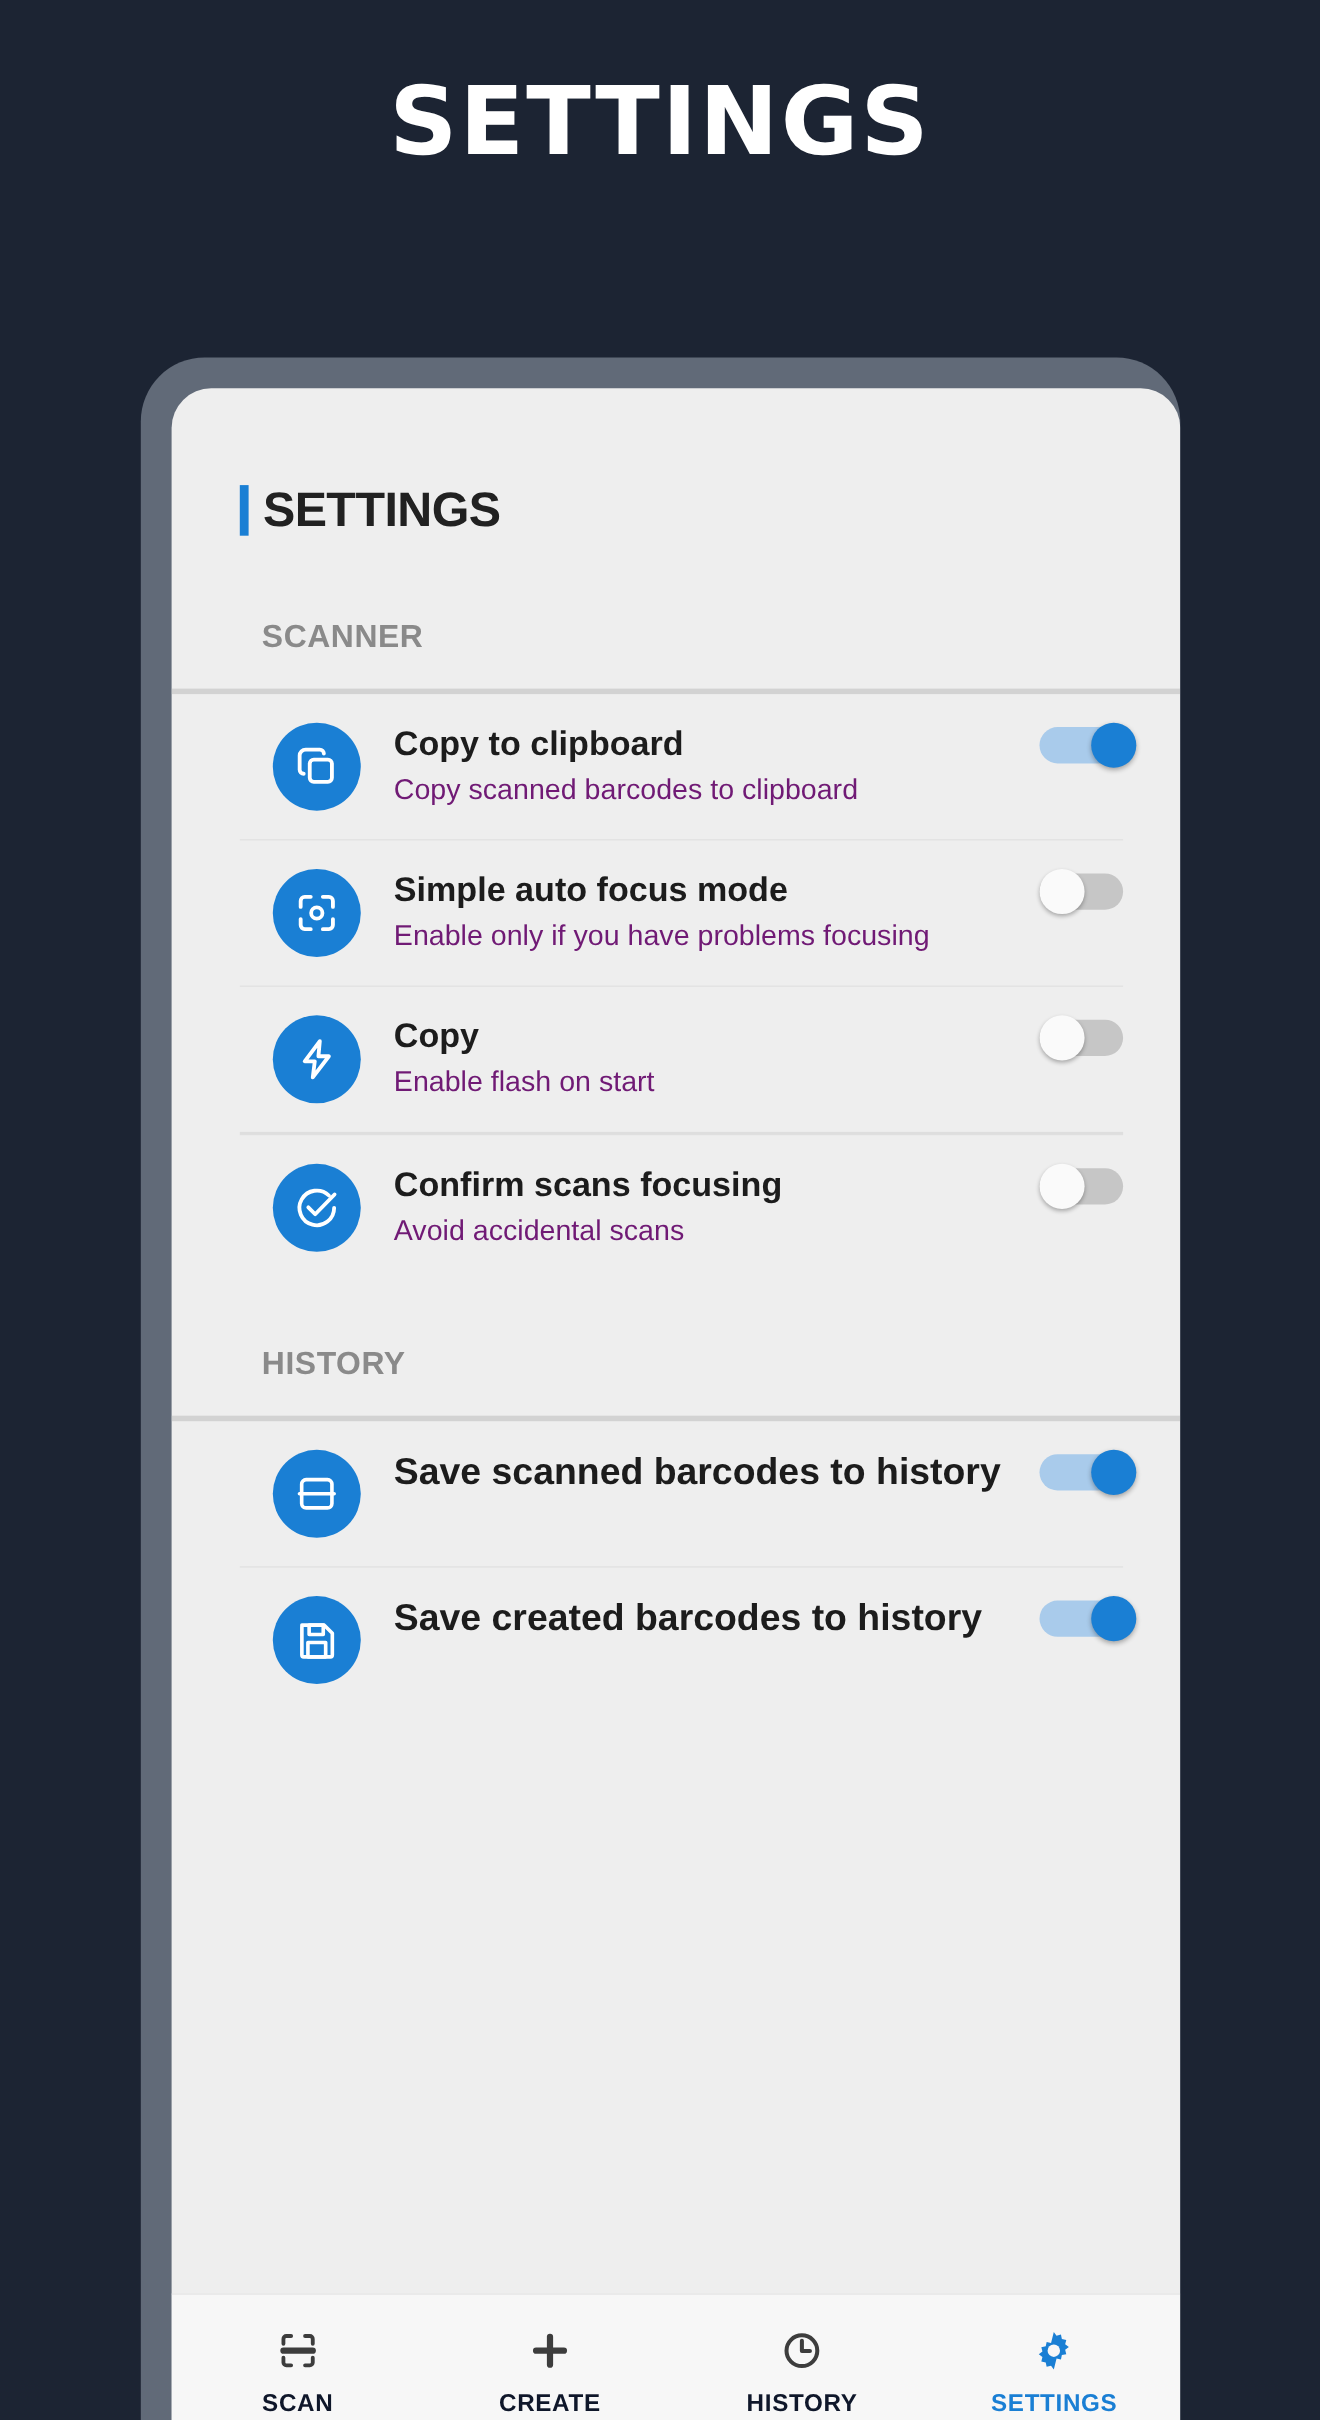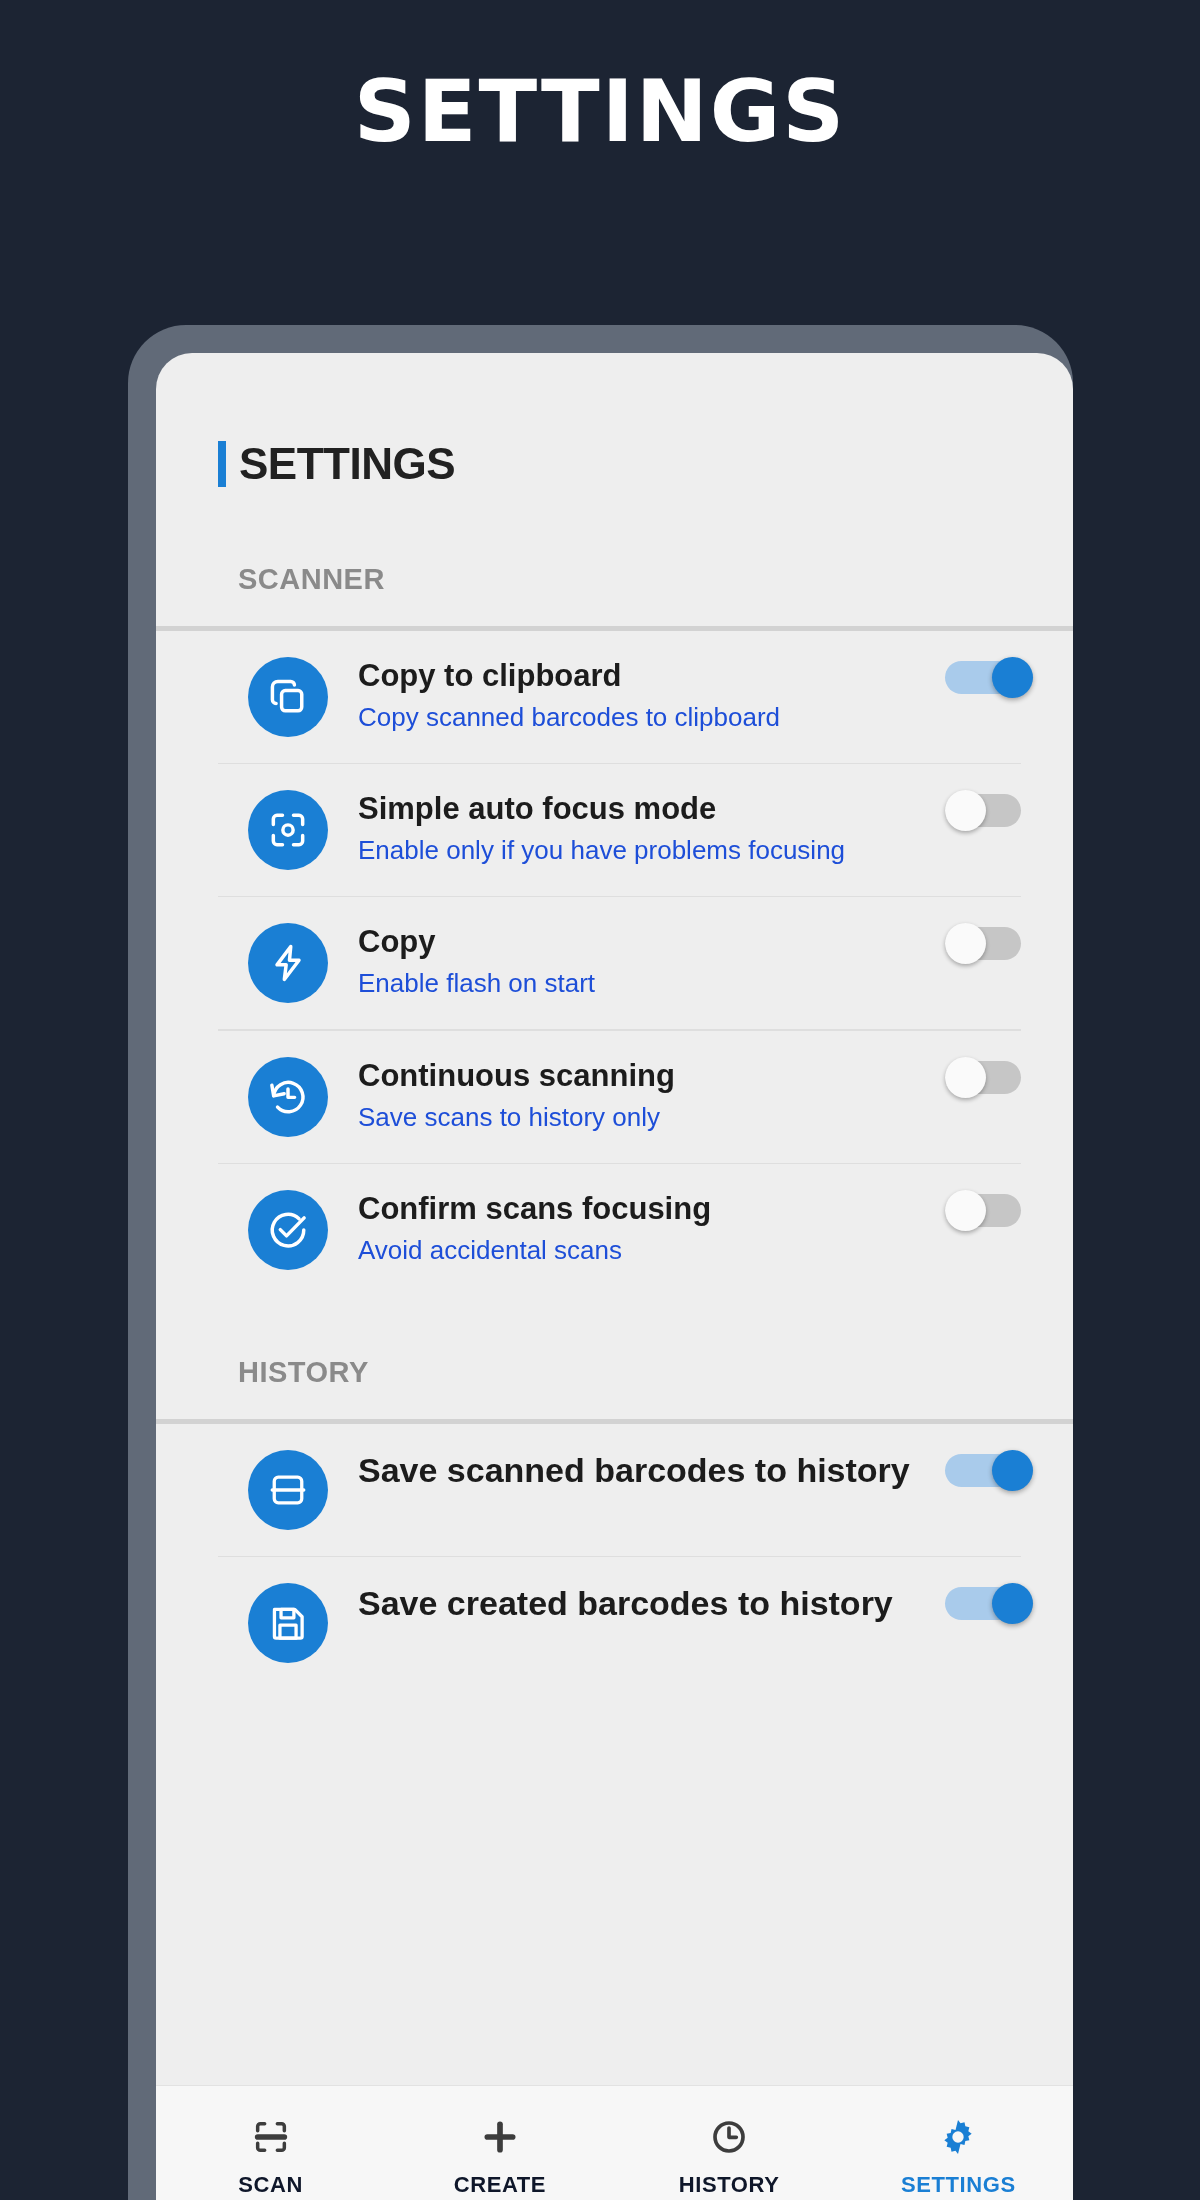--- a/index.html
+++ b/index.html
@@ -106,21 +106,21 @@
 
   .row-text { flex:1 1 auto; min-width:0; }
   .row-title {
     font-size:31px;
     font-weight:bold;
     color:#1c1c1c;
     line-height:1.22;
   }
   .row-sub {
     font-size:26px;
-    color:#1d4ed8;
+    color:#701a75;
     line-height:1.3;
     margin-top:6px;
   }
   .row-title.single { font-size:34px; }
 
   
   .toggle {
     flex:0 0 auto;
     width:88px; height:40px;
     position:relative;
@@ -240,37 +240,20 @@
           </div>
           <div class="toggle">
               <div class="track"></div>
               <div class="thumb"></div>
             </div>
         </div>
         <div class="row-sep"></div>
 
         <div class="row-sep"></div>
 
-        <div class="setting-row">
-          <div class="row-icon">
-            <svg width="44" height="44" viewBox="0 0 24 24" fill="none" stroke="#ffffff" stroke-width="1.9" stroke-linecap="round" stroke-linejoin="round">
-                <path d="M4.2 11.2a8 8 0 1 1 2.1 6.3"></path>
-                <polyline points="3.2,5.6 4.2,11.4 9.9,10.2"></polyline>
-                <polyline points="12,7.6 12,12.2 15.6,12.2"></polyline>
-              </svg>
-          </div>
-          <div class="row-text">
-            <div class="row-title">Continuous scanning</div>
-            <div class="row-sub">Save scans to history only</div>
-          </div>
-          <div class="toggle">
-              <div class="track"></div>
-              <div class="thumb"></div>
-            </div>
-        </div>
         <div class="row-sep"></div>
 
         <div class="setting-row">
           <div class="row-icon">
             <svg width="44" height="44" viewBox="0 0 24 24" fill="none" stroke="#ffffff" stroke-width="1.9" stroke-linecap="round" stroke-linejoin="round">
                 <path d="M20.6 12a8.6 8.6 0 1 1-2.6-6.1"></path>
                 <polyline points="7.8,11.8 11.2,15.2 20.8,5.4"></polyline>
               </svg>
           </div>
           <div class="row-text">

